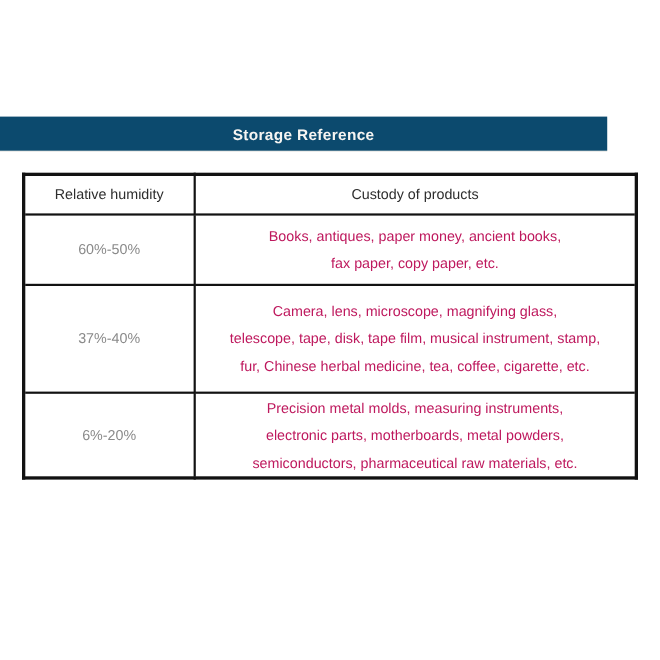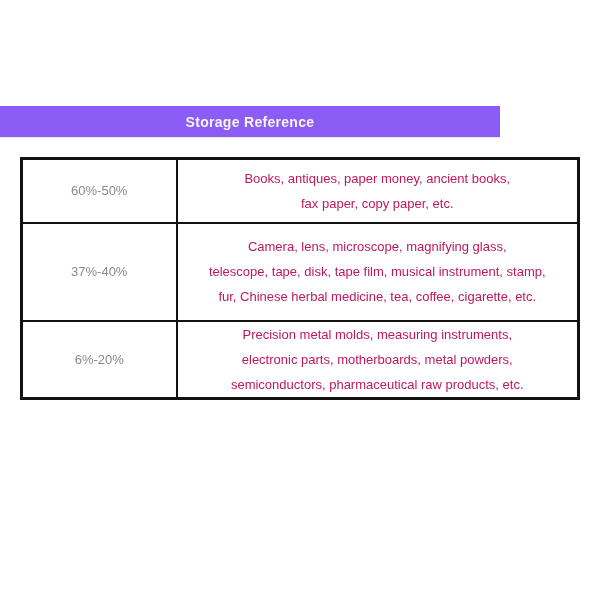--- a/index.html
+++ b/index.html
@@ -11,23 +11,23 @@
     width: 600px;
     height: 600px;
     position: relative;
     font-family: "Liberation Sans", sans-serif;
     overflow: hidden;
   }
   .title-bar {
     position: absolute;
     left: 0;
     top: 106px;
-    width: 500px;
+    width: 552px;
     height: 31px;
-    background: #8b5cf6;
+    background: #0c4a6e;
     display: flex;
     align-items: center;
     justify-content: center;
     box-shadow: 0 1px 0 #e9e9e6;
   }
   .title-bar .title-text {
     color: #f6f5f2;
     font-size: 14px;
     font-weight: bold;
     letter-spacing: 0.3px;
@@ -76,31 +76,35 @@
 <div class="title-bar">
   <span class="title-text">Storage Reference</span>
 </div>
 
 <table class="ref-table">
   <colgroup>
     <col style="width:155px">
     <col style="width:402px">
   </colgroup>
   <tbody>
+    <tr class="row-header">
+      <th>Relative humidity</th>
+      <th>Custody of products</th>
+    </tr>
     <tr class="row-1">
       <td class="humidity-cell">60%-50%</td>
       <td class="products-cell">Books, antiques, paper money, ancient books,
 fax paper, copy paper, etc.</td>
     </tr>
     <tr class="row-2">
       <td class="humidity-cell">37%-40%</td>
       <td class="products-cell">Camera, lens, microscope, magnifying glass,
 telescope, tape, disk, tape film, musical instrument, stamp,
 fur, Chinese herbal medicine, tea, coffee, cigarette, etc.</td>
     </tr>
     <tr class="row-3">
       <td class="humidity-cell">6%-20%</td>
       <td class="products-cell">Precision metal molds, measuring instruments,
 electronic parts, motherboards, metal powders,
-semiconductors, pharmaceutical raw products, etc.</td>
+semiconductors, pharmaceutical raw materials, etc.</td>
     </tr>
   </tbody>
 </table>
 
 </body></html>

